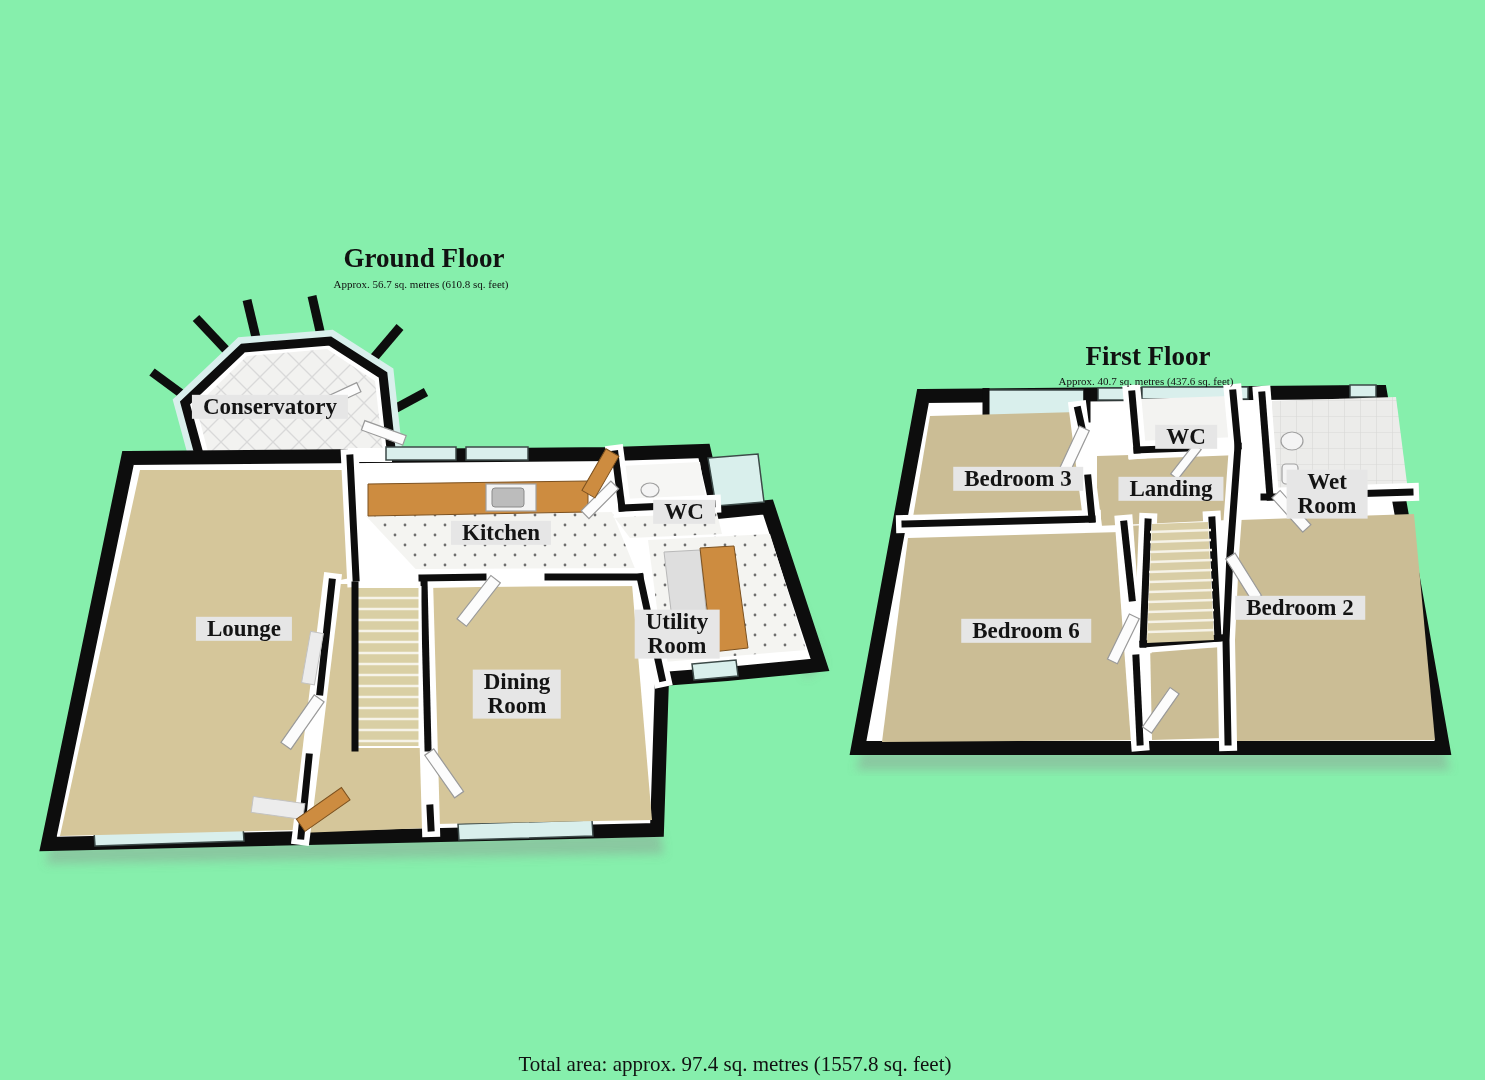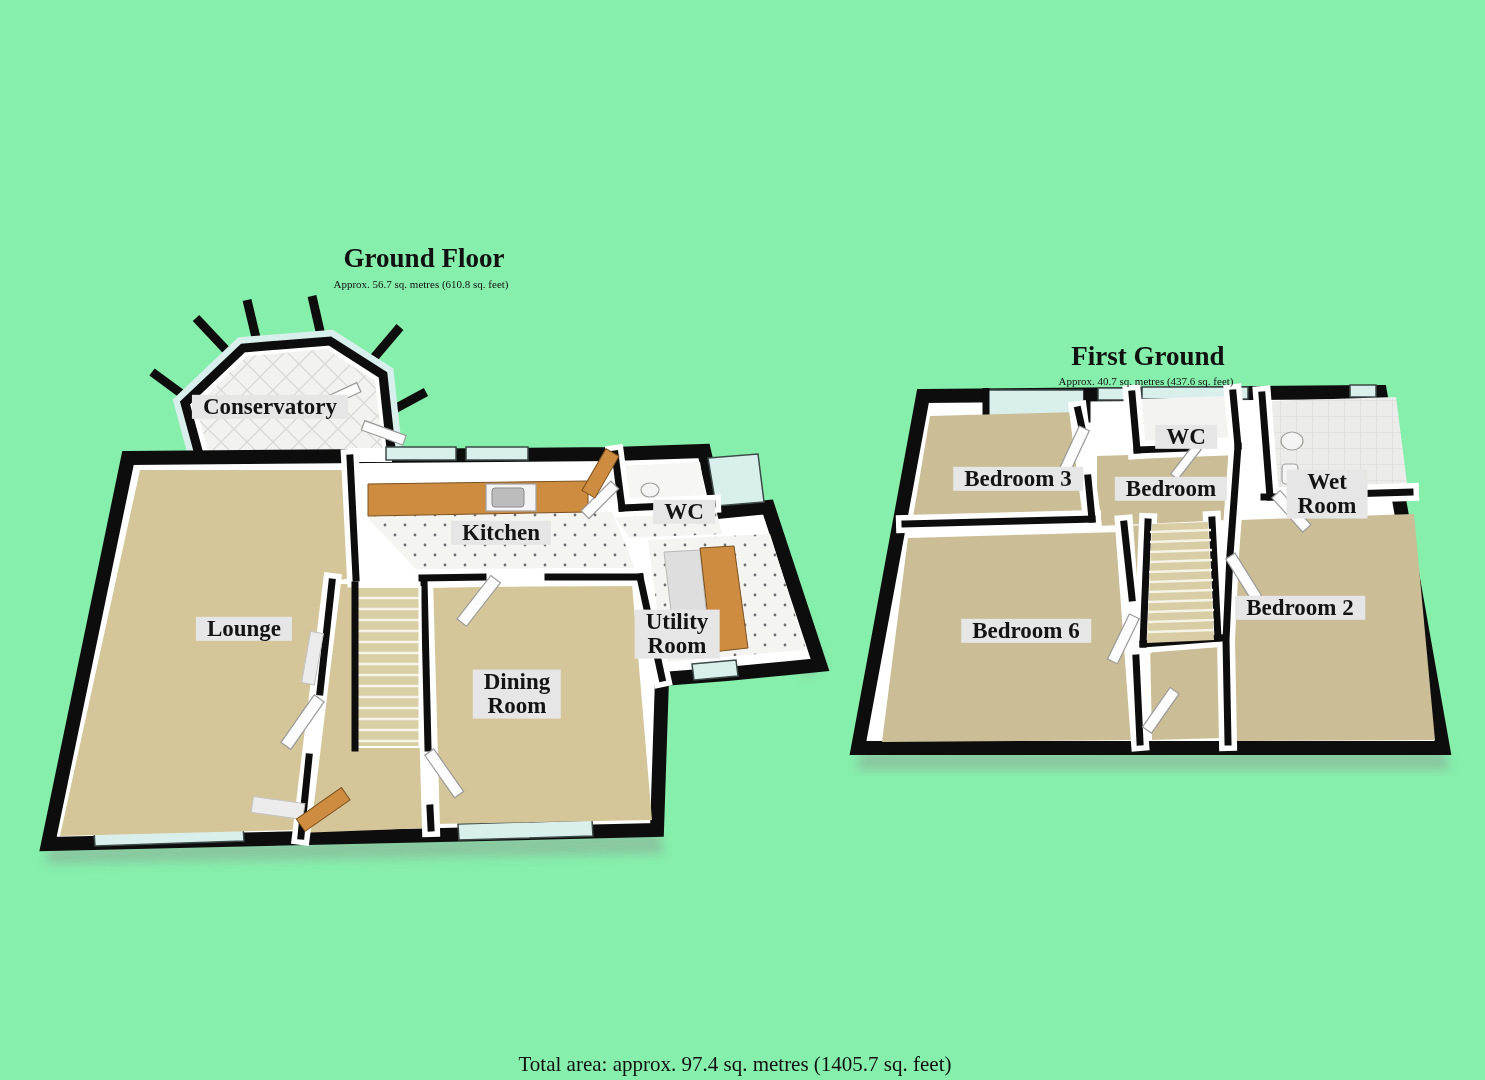--- a/index.html
+++ b/index.html
@@ -266,34 +266,34 @@
       <rect class="doorleaf" x="1226" y="556" width="11" height="50" transform="rotate(-32 1231 558)"></rect>
       <rect class="doorleaf" x="1128" y="616" width="11" height="50" transform="rotate(26 1133 618)"></rect>
       <rect class="doorleaf" x="1168" y="690" width="11" height="48" transform="rotate(35 1173 692)"></rect>
     </g>
   </g>
 </svg>
 
   <div class="floor-title" style="left:424px;top:258px;">Ground Floor</div>
   <div class="floor-sub" style="left:421px;top:284px;">Approx. 56.7 sq. metres (610.8 sq. feet)</div>
 
-  <div class="floor-title" style="left:1148px;top:356px;">First Ground</div>
+  <div class="floor-title" style="left:1148px;top:356px;">First Floor</div>
   <div class="floor-sub" style="left:1146px;top:381px;">Approx. 40.7 sq. metres (437.6 sq. feet)</div>
 
   <div class="lbl" style="left:270px;top:407px;">Conservatory</div>
   <div class="lbl" style="left:481px;top:533px;margin-left:20px;">Kitchen</div>
   <div class="lbl" style="left:684px;top:512px;">WC</div>
   <div class="lbl" style="left:677px;top:606px;margin-top:28px;">Utility
 Room</div>
   <div class="lbl" style="left:244px;top:629px;text-align:center;">Lounge</div>
   <div class="lbl" style="left:517px;top:694px;">Dining
 Room</div>
 
   <div class="lbl" style="left:1018px;top:479px;">Bedroom 3</div>
   <div class="lbl" style="left:1186px;top:437px;">WC</div>
   <div class="lbl" style="left:1327px;top:456px;margin-top:38px;">Wet
 Room</div>
-  <div class="lbl" style="left:1171px;top:489px;">Bedroom</div>
+  <div class="lbl" style="left:1171px;top:489px;">Landing</div>
   <div class="lbl" style="left:1026px;top:631px;">Bedroom 6</div>
   <div class="lbl" style="left:1300px;top:608px;">Bedroom 2</div>
 
-  <div class="footer-total" style="left:735px;top:1064px;">Total area: approx. 97.4 sq. metres (1405.7 sq. feet)</div>
+  <div class="footer-total" style="left:735px;top:1064px;">Total area: approx. 97.4 sq. metres (1557.8 sq. feet)</div>
 </div>
 
 </body></html>

